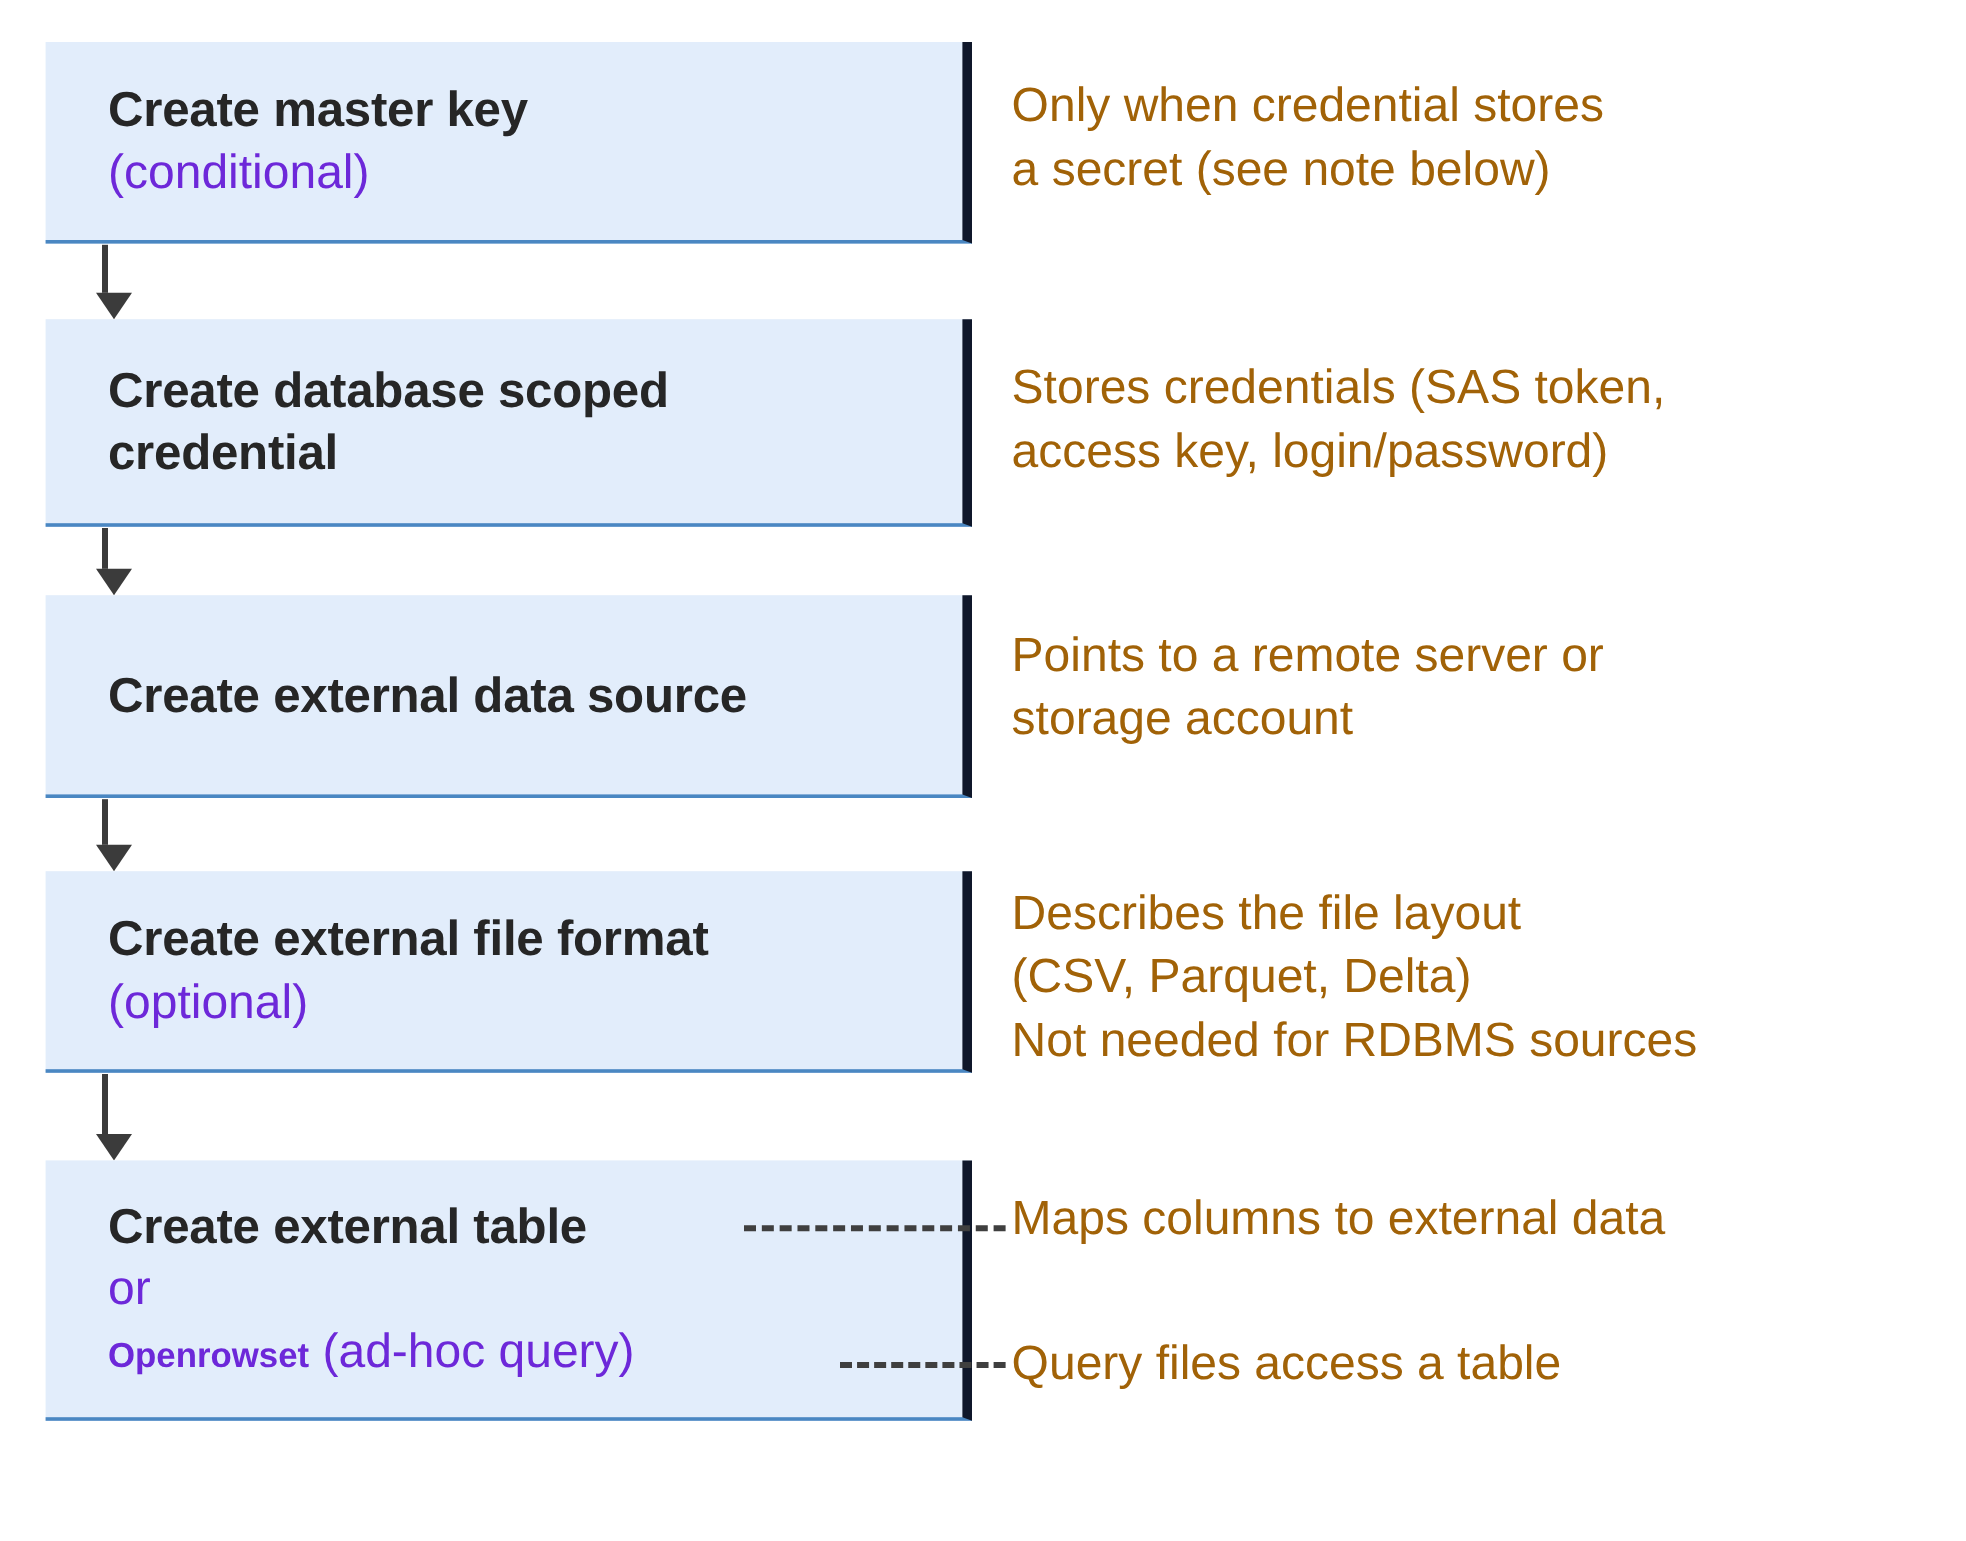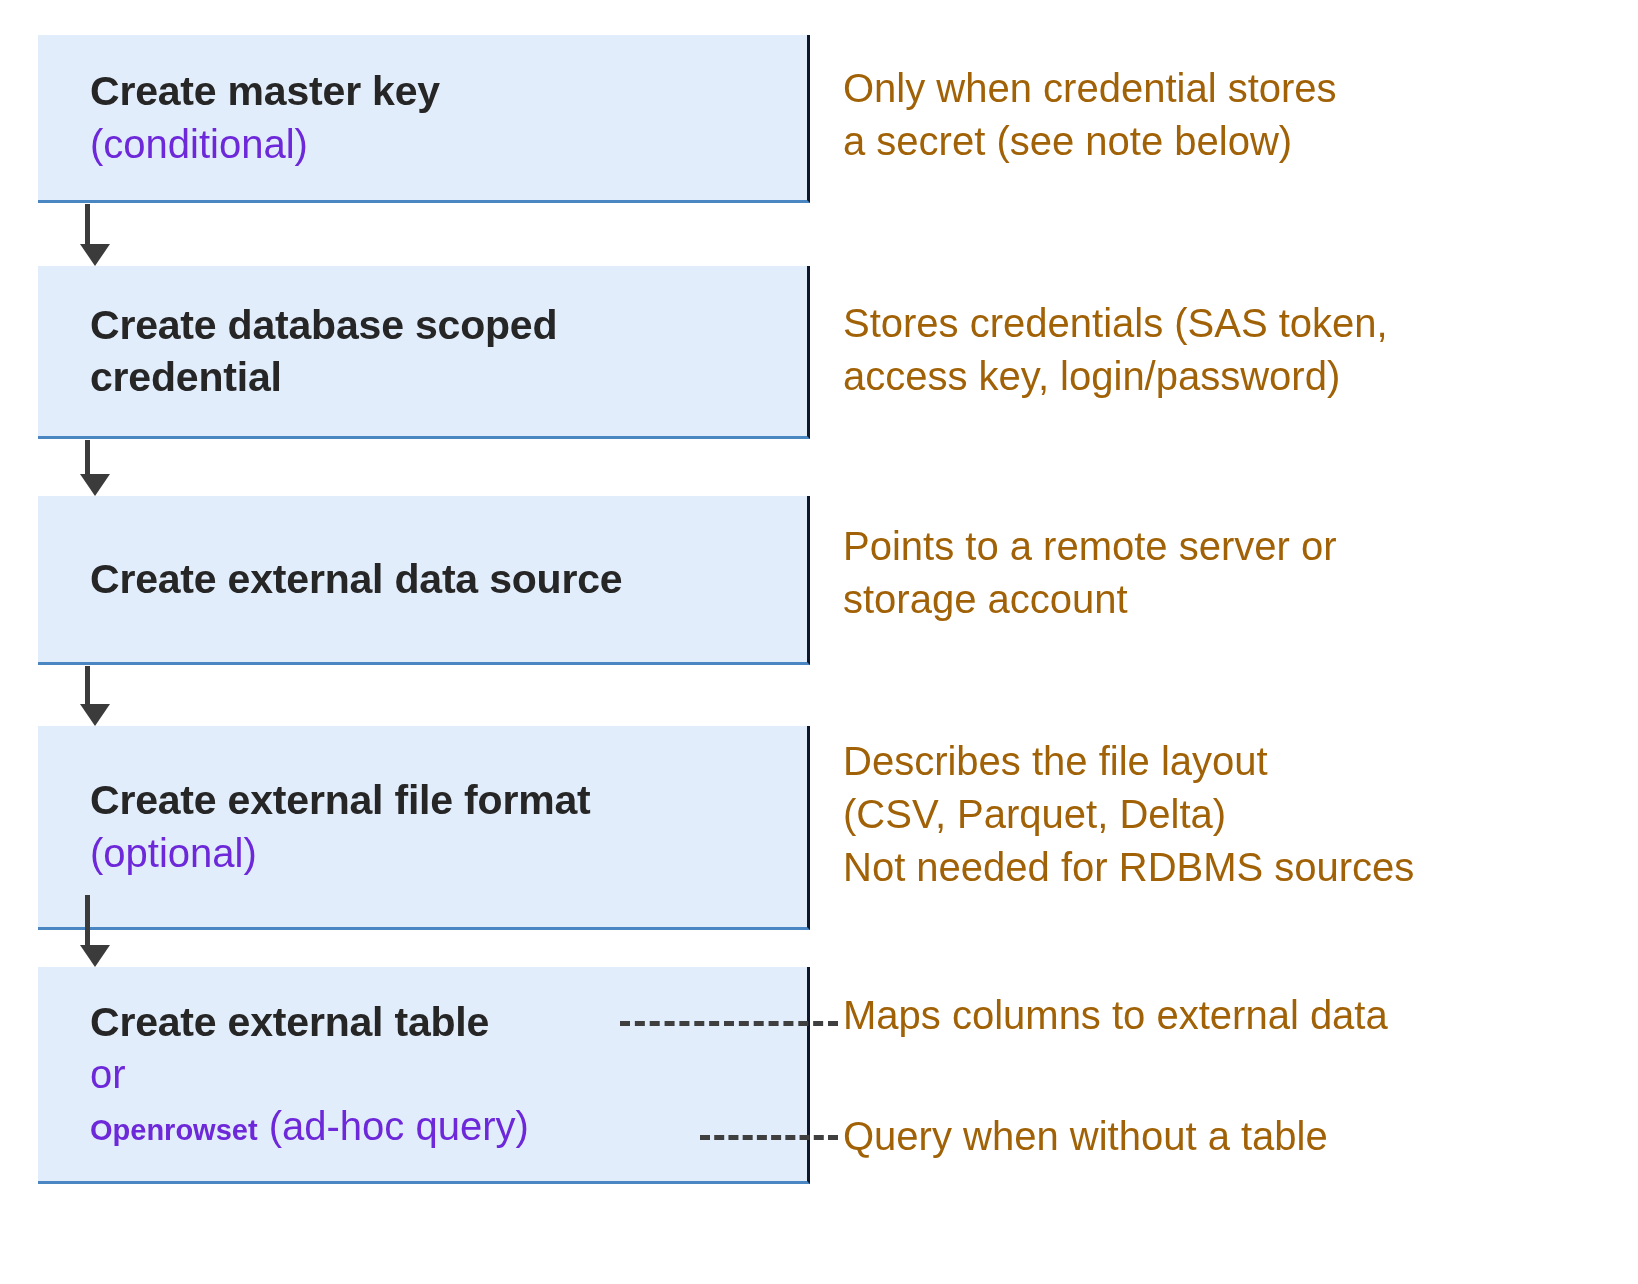--- a/index.html
+++ b/index.html
@@ -21,21 +21,21 @@
     height: 1284px;
     overflow: hidden;
   }
 
   
   .step-box {
     position: absolute;
     left: 38px;
     width: 772px;
     background: #e2edfb;
-    border-right: 3px solid #0f172a;
+    border-right: 8px solid #0f172a;
     border-bottom: 3px solid #4a87c2;
     box-sizing: border-box;
     display: flex;
     flex-direction: column;
     justify-content: center;
     padding-left: 52px;
     padding-right: 14px;
   }
 
   .step-title {
@@ -50,21 +50,21 @@
     font-weight: normal;
     font-size: 40px;
     line-height: 1.3;
     color: #6d28d9;
   }
 
   
   #box-master       { top: 35px;  height: 168px; }
   #box-credential   { top: 266px; height: 173px; }
   #box-datasource   { top: 496px; height: 169px; }
-  #box-fileformat   { top: 726px; height: 204px; }
+  #box-fileformat   { top: 726px; height: 168px; }
   #box-table        { top: 967px; height: 217px; }
 
   
   .note {
     position: absolute;
     left: 843px;
     font-size: 40px;
     line-height: 1.32;
     color: #a16207;
     white-space: pre-line;
@@ -179,15 +179,15 @@
   <div class="step-box" id="box-table">
     <div class="step-title">Create external table</div>
     <div class="step-sub">or</div>
     <div class="step-sub"><span style="font-weight:bold;font-size:29px;">Openrowset</span><span> (ad-hoc query)</span></div>
   </div>
 
   <div class="dash-line" id="dash-table"></div>
   <div class="dash-line" id="dash-query"></div>
 
   <div class="note" id="note-maps">Maps columns to external data</div>
-  <div class="note" id="note-query">Query when without a table</div>
+  <div class="note" id="note-query">Query files access a table</div>
 
 </div>
 
 </body></html>

